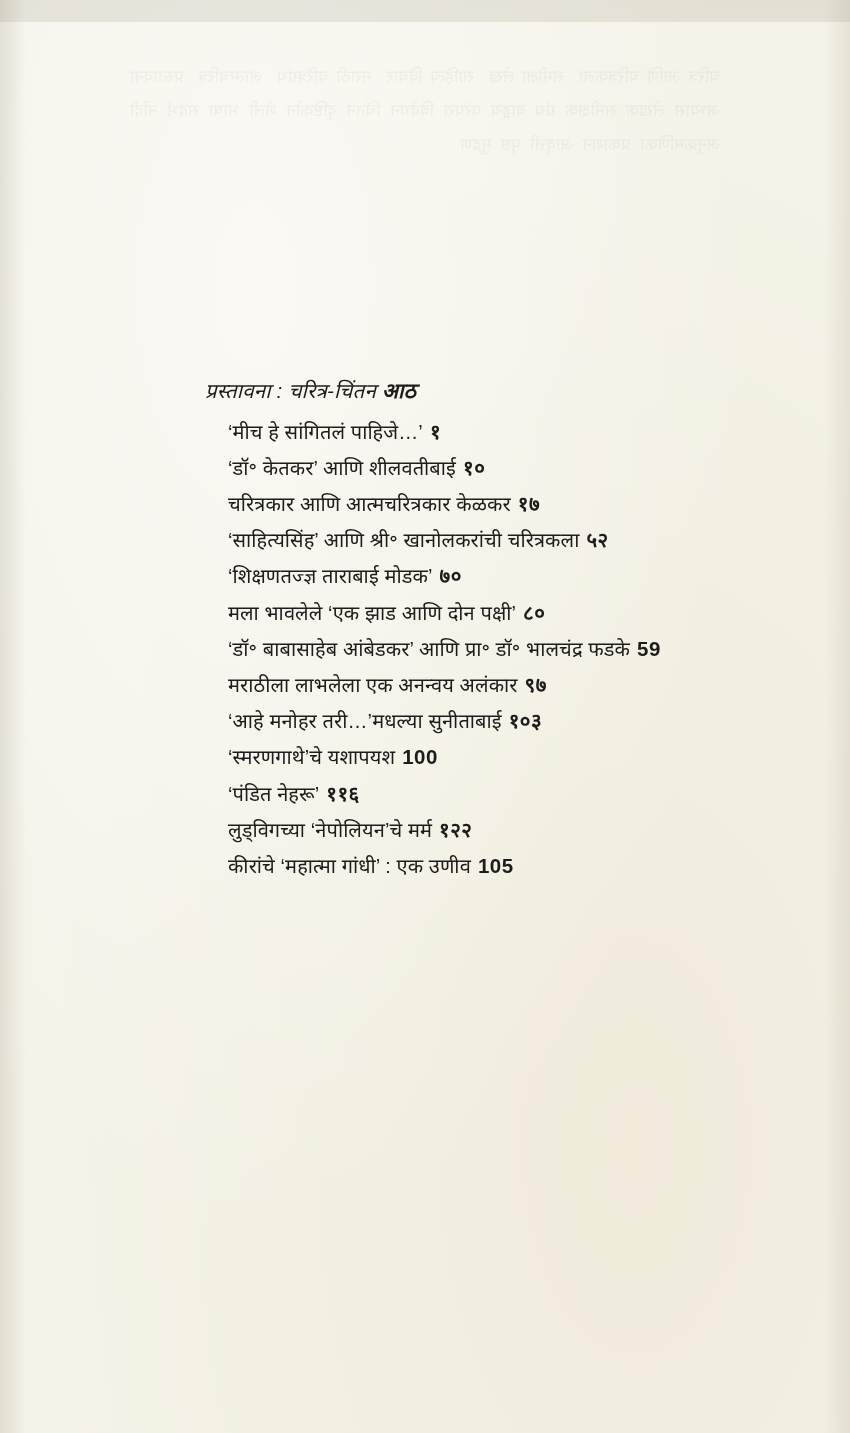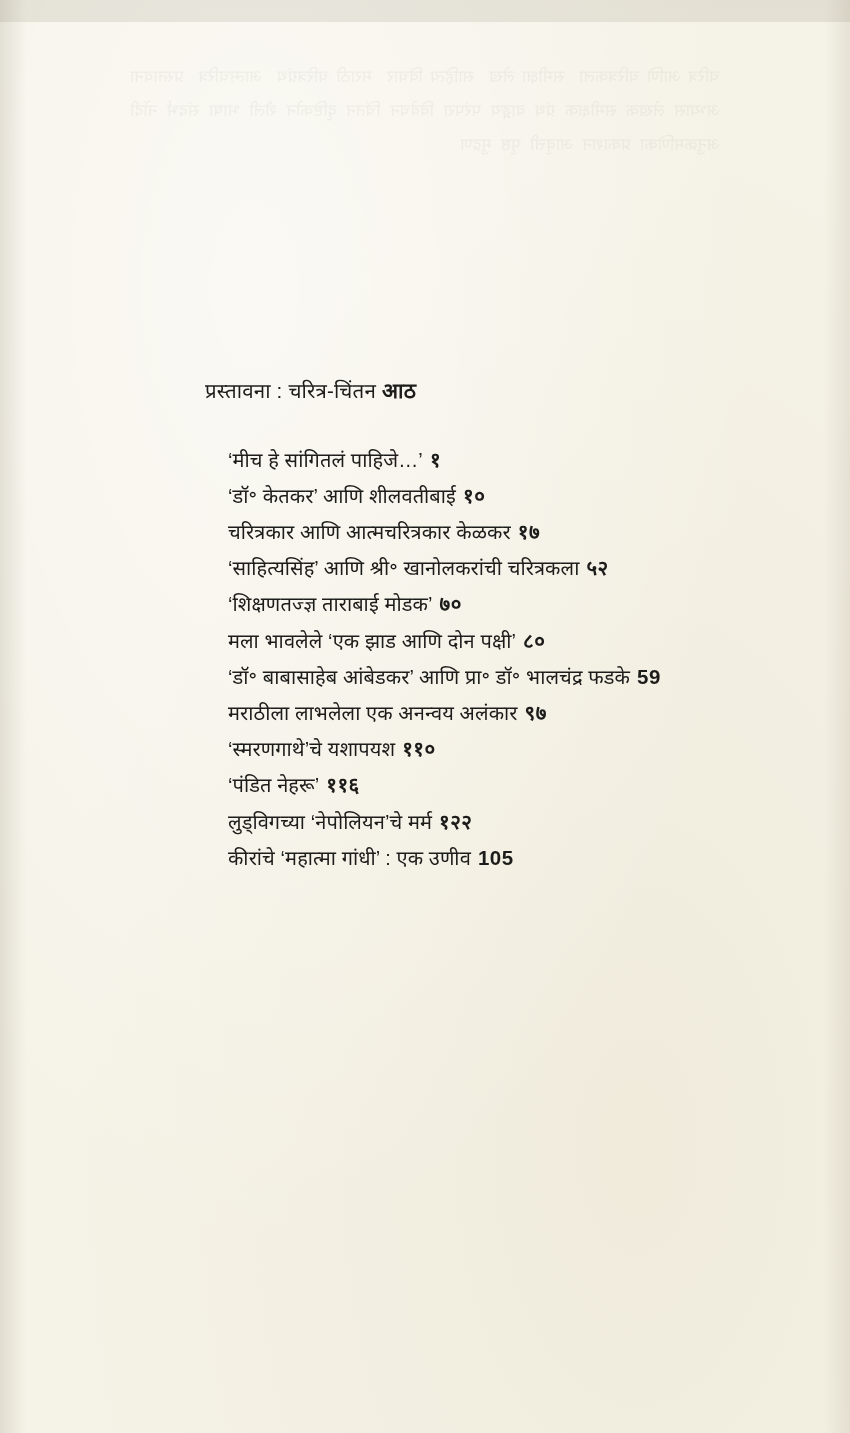--- a/index.html
+++ b/index.html
@@ -48,23 +48,24 @@
     position: absolute;
     left: 205px;
     top: 378px;
     width: 600px;
     color: #1c1c1a;
   }
 
   .toc-heading {
     font-size: 20.5px;
     line-height: 1.2;
-    margin-bottom: 38px;
+    margin-bottom: 10px;
     letter-spacing: 0.2px;
     white-space: nowrap;
+    font-style: italic;
   }
   .toc-heading .pg {
     font-weight: bold;
     margin-left: 6px;
     font-size: 21px;
   }
 
   .toc-list {
     list-style: none;
     margin: 0;
@@ -134,21 +135,24 @@
       <li class="toc-item">
         <span>मला भावलेले ‘एक झाड आणि दोन पक्षी’</span><span class="pg">८०</span>
       </li>
       <li class="toc-item">
         <span>‘डॉ॰ बाबासाहेब आंबेडकर’ आणि प्रा॰ डॉ॰ भालचंद्र फडके</span><span class="pg">59</span>
       </li>
       <li class="toc-item">
         <span>मराठीला लाभलेला एक अनन्वय अलंकार</span><span class="pg">९७</span>
       </li>
       <li class="toc-item">
-        <span>‘स्मरणगाथे’चे यशापयश</span><span class="pg">११०</span>
+        <span>‘आहे मनोहर तरी…’मधल्या सुनीताबाई</span><span class="pg">१०३</span>
+      </li>
+      <li class="toc-item">
+        <span>‘स्मरणगाथे’चे यशापयश</span><span class="pg">100</span>
       </li>
       <li class="toc-item">
         <span>‘पंडित नेहरू’</span><span class="pg">११६</span>
       </li>
       <li class="toc-item">
         <span>लुड्विगच्या ‘नेपोलियन’चे मर्म</span><span class="pg">१२२</span>
       </li>
       <li class="toc-item">
         <span>कीरांचे ‘महात्मा गांधी’ : एक उणीव</span><span class="pg">105</span>
       </li>

